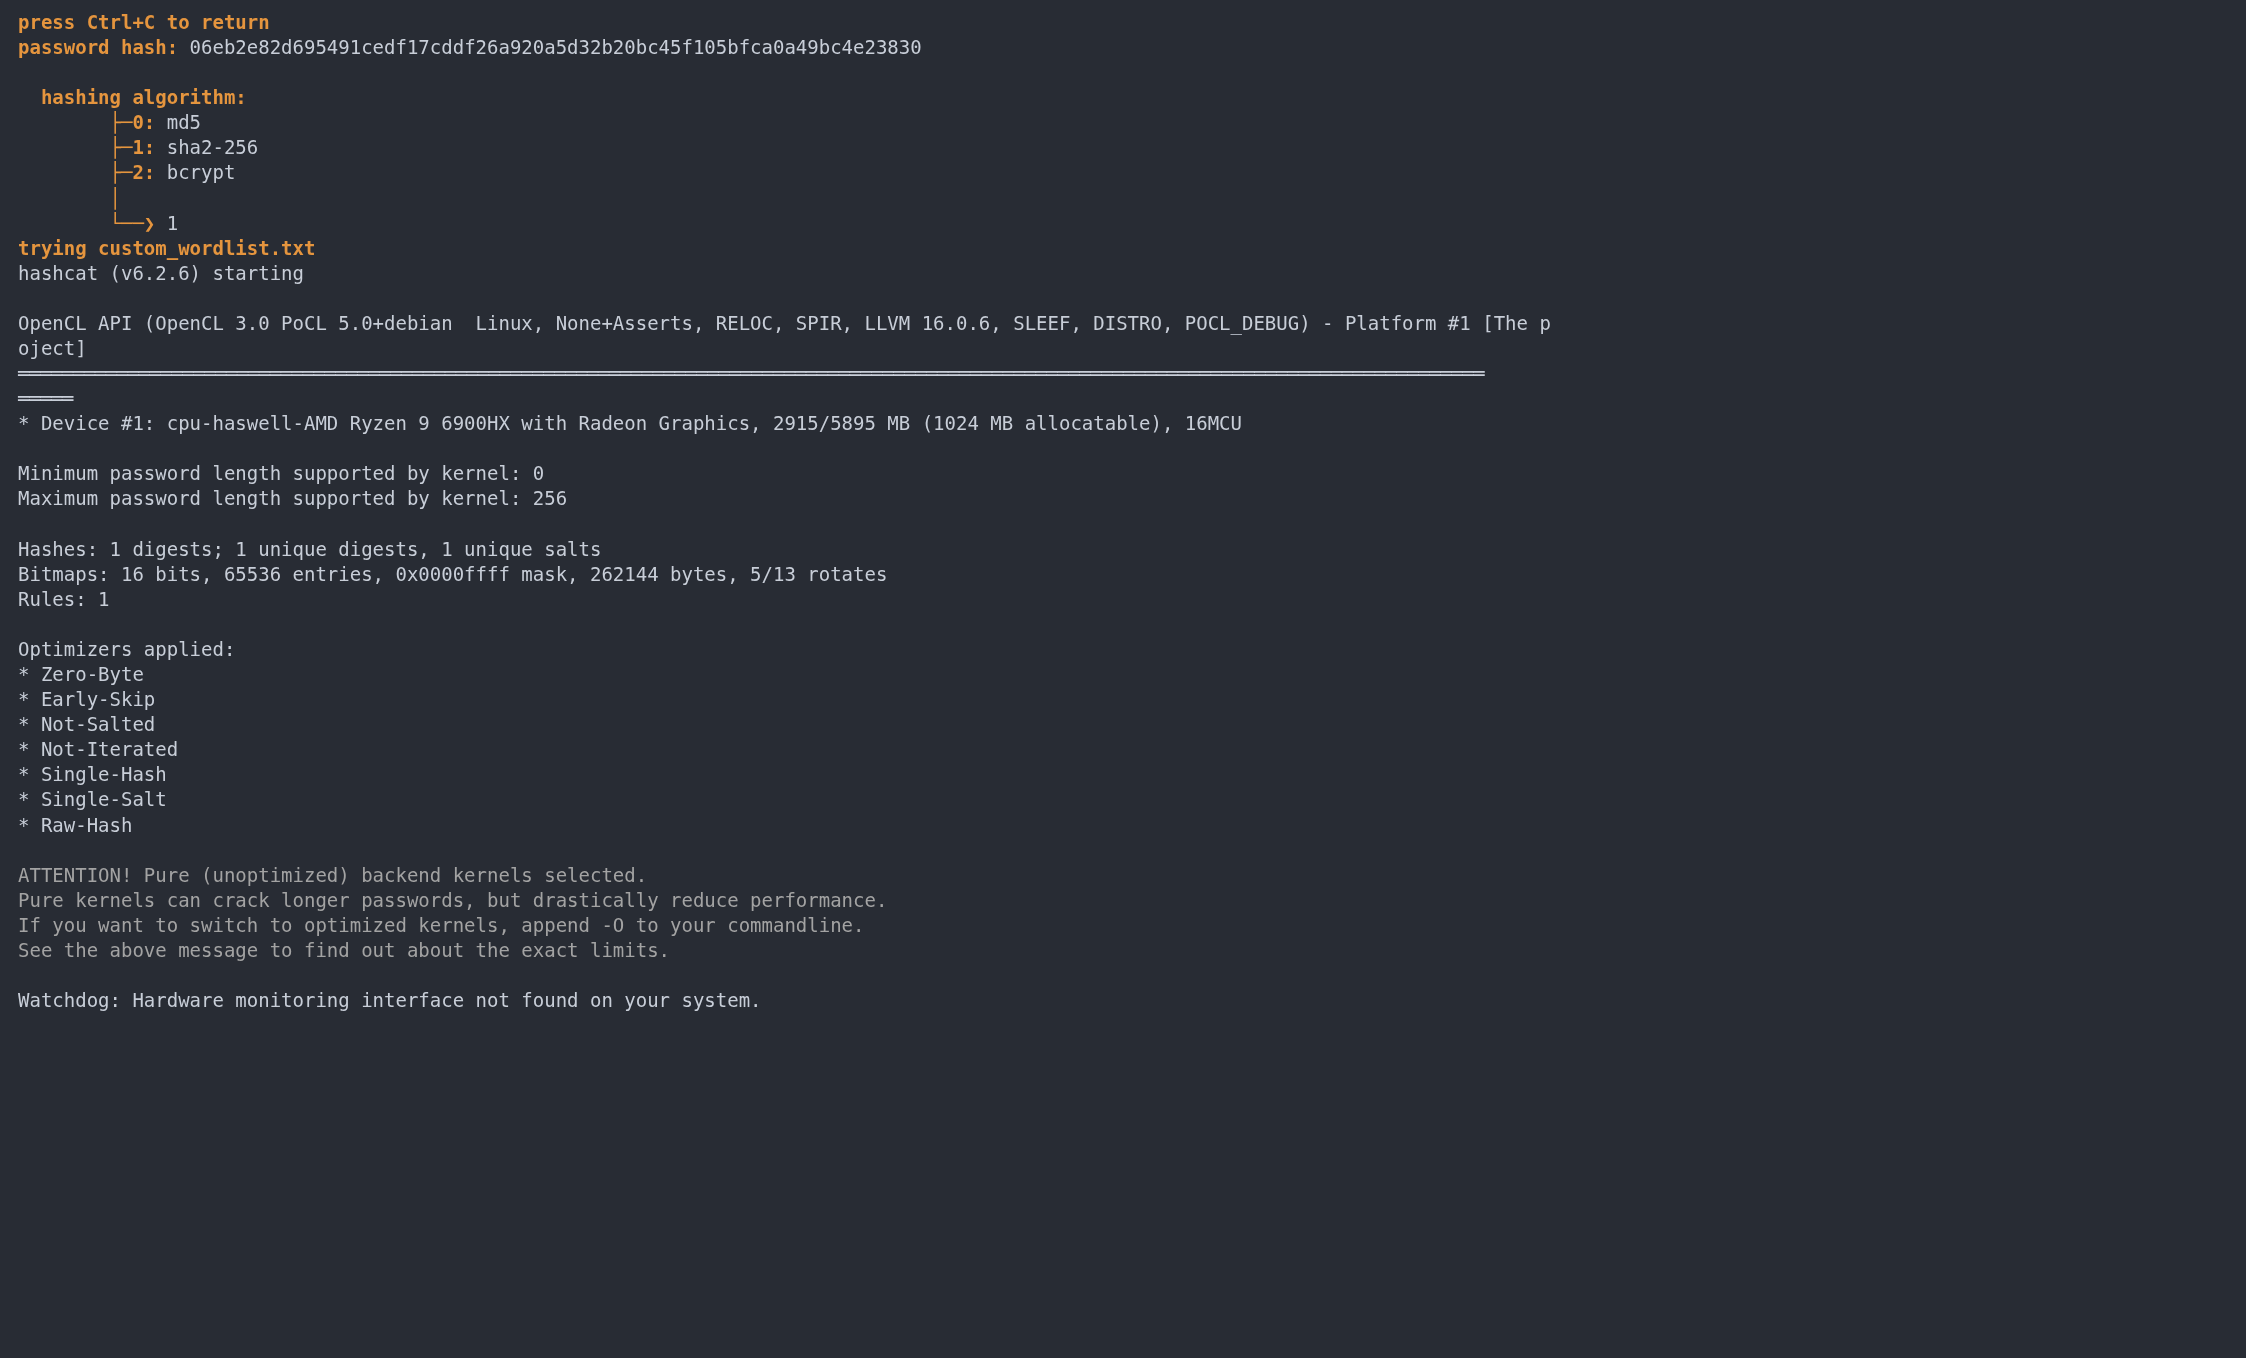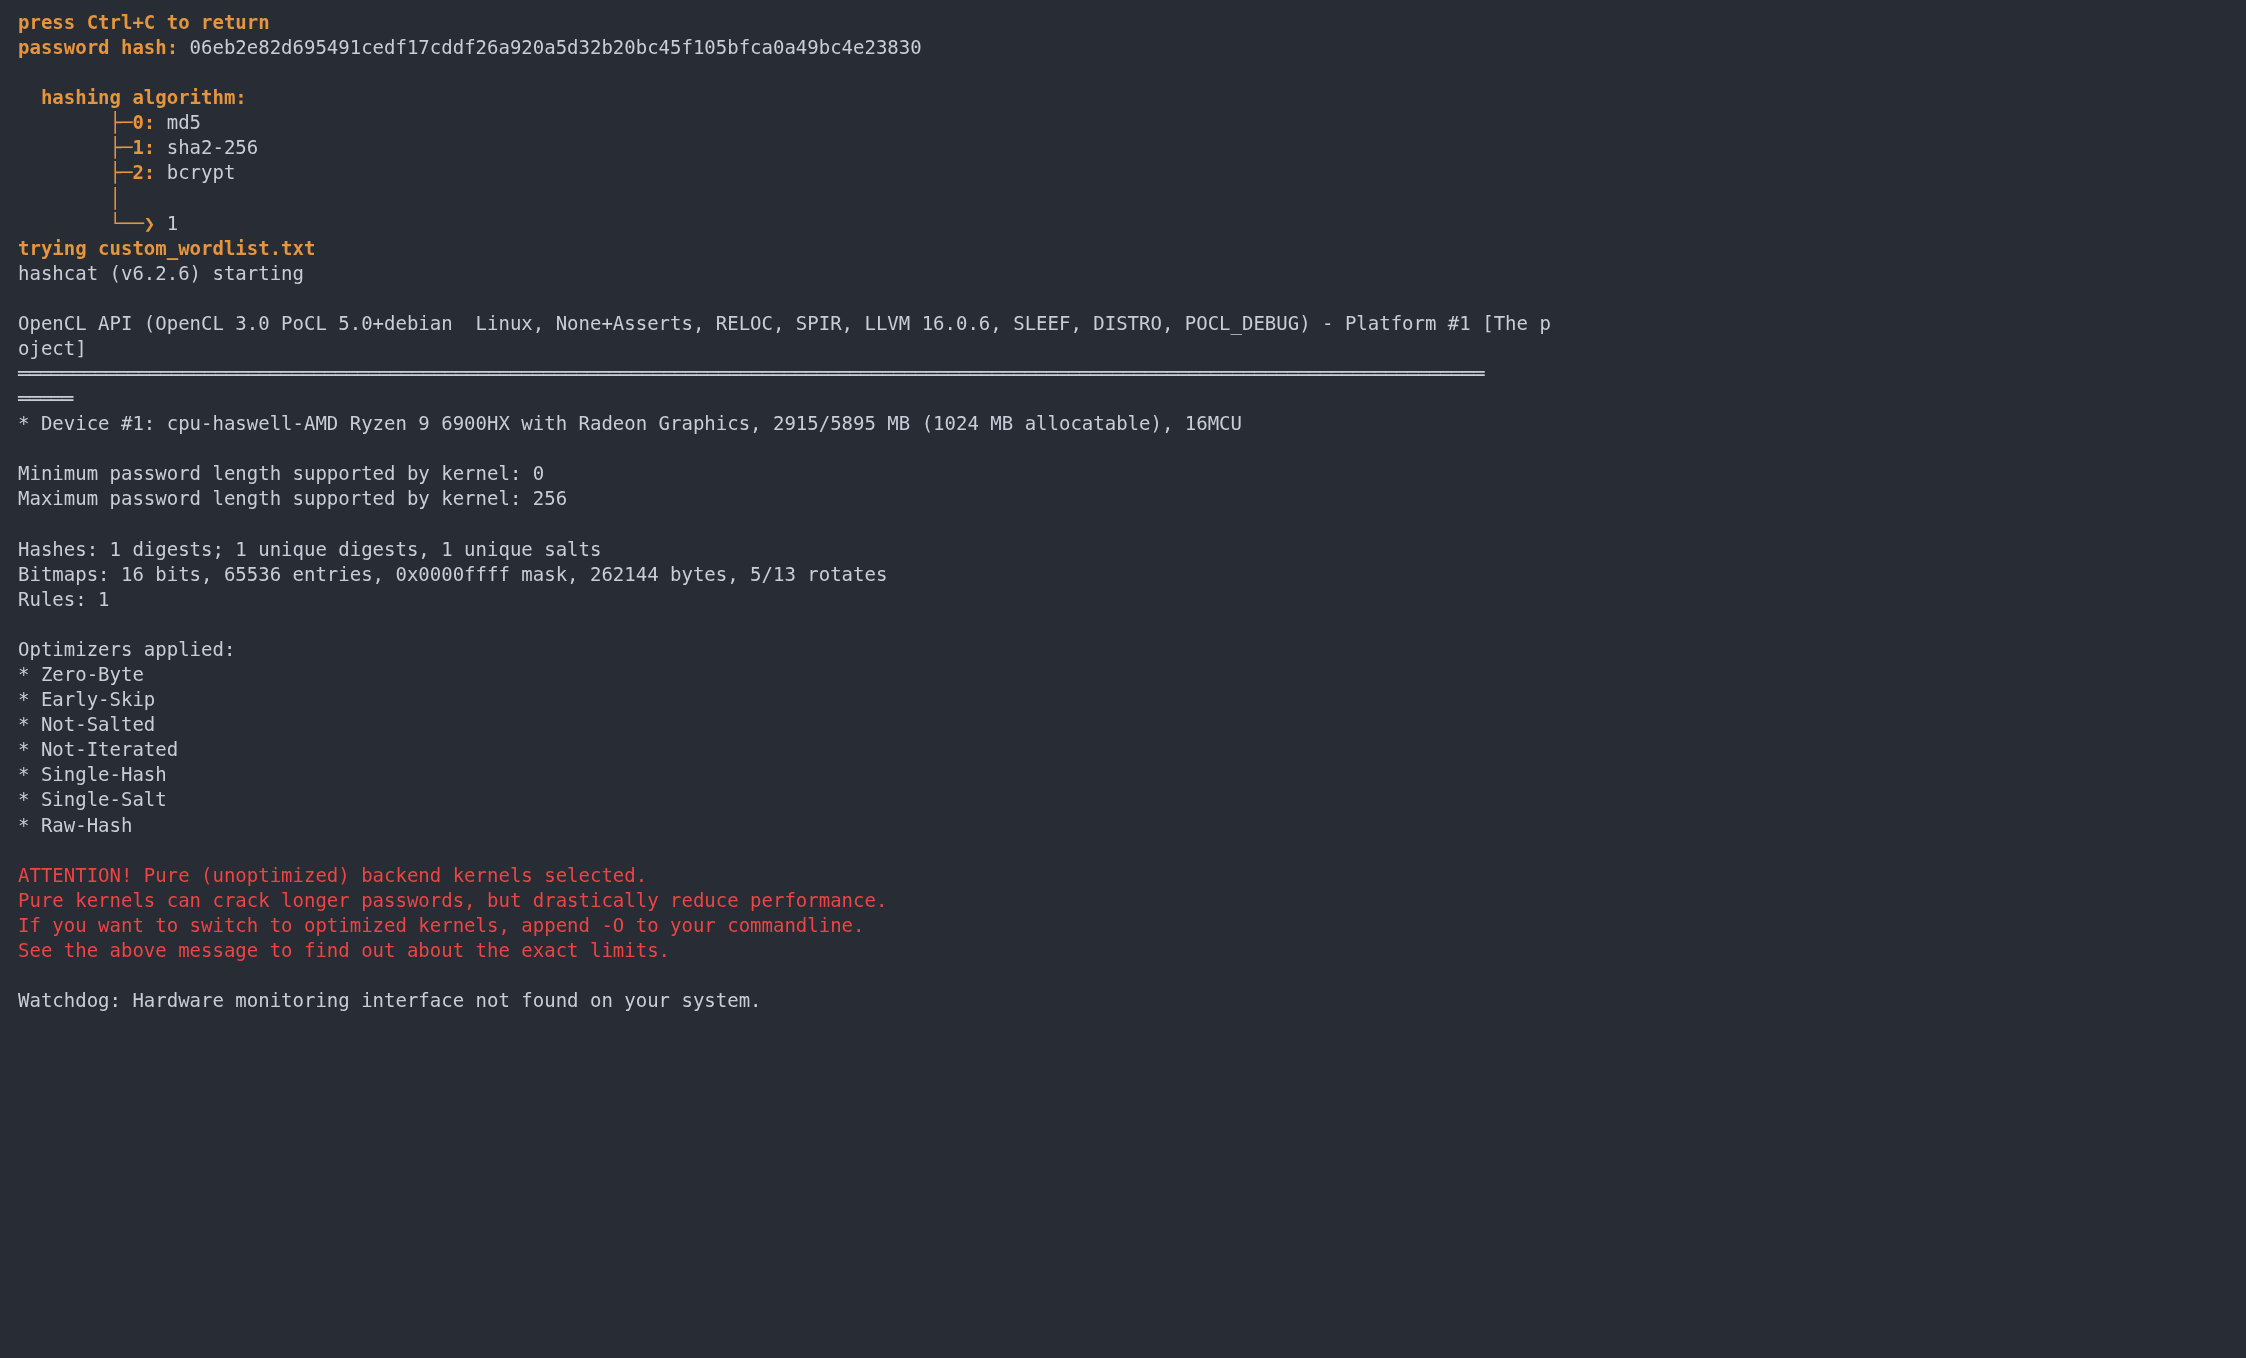--- a/index.html
+++ b/index.html
@@ -14,20 +14,20 @@
   }
   .terminal {
     padding: 10px 24px 0 18px;
     white-space: pre;
     overflow: hidden;
     height: 100vh;
     box-sizing: border-box;
   }
   .bold   { font-weight: bold; }
   .orange { color: #e5953e; }   
-  .warn   { color: #ef4444; }   
+  .warn   { color: #a3a3a3; }   
   .rule   { letter-spacing: -0.5px; }
   .line   { display: block; min-height: 1.32em; }
 </style>
 </head>
 <body>
 
 <div class="terminal"><span class="line"><span class="orange bold">press Ctrl+C to return</span></span><span class="line"><span class="orange bold">password hash:</span><span> 06eb2e82d695491cedf17cddf26a920a5d32b20bc45f105bfca0a49bc4e23830</span></span><span class="line"></span><span class="line"><span class="orange bold">  hashing algorithm:</span></span><span class="line"><span class="orange bold">        ├─</span><span class="orange bold">0:</span><span> md5</span></span><span class="line"><span class="orange bold">        ├─</span><span class="orange bold">1:</span><span> sha2-256</span></span><span class="line"><span class="orange bold">        ├─</span><span class="orange bold">2:</span><span> bcrypt</span></span><span class="line"><span class="orange bold">        │</span></span><span class="line"><span class="orange bold">        └──❯ </span><span>1</span></span><span class="line"><span class="orange bold">trying custom_wordlist.txt</span></span><span class="line">hashcat (v6.2.6) starting</span><span class="line"></span><span class="line">OpenCL API (OpenCL 3.0 PoCL 5.0+debian  Linux, None+Asserts, RELOC, SPIR, LLVM 16.0.6, SLEEF, DISTRO, POCL_DEBUG) - Platform #1 [The p</span><span class="line">oject]</span><span class="line rule">══════════════════════════════════════════════════════════════════════════════════════════════════════════════════════════════════════</span><span class="line rule">═════</span><span class="line">* Device #1: cpu-haswell-AMD Ryzen 9 6900HX with Radeon Graphics, 2915/5895 MB (1024 MB allocatable), 16MCU</span><span class="line"></span><span class="line">Minimum password length supported by kernel: 0</span><span class="line">Maximum password length supported by kernel: 256</span><span class="line"></span><span class="line">Hashes: 1 digests; 1 unique digests, 1 unique salts</span><span class="line">Bitmaps: 16 bits, 65536 entries, 0x0000ffff mask, 262144 bytes, 5/13 rotates</span><span class="line">Rules: 1</span><span class="line"></span><span class="line">Optimizers applied:</span><span class="line">* Zero-Byte</span><span class="line">* Early-Skip</span><span class="line">* Not-Salted</span><span class="line">* Not-Iterated</span><span class="line">* Single-Hash</span><span class="line">* Single-Salt</span><span class="line">* Raw-Hash</span><span class="line"></span><span class="line warn">ATTENTION! Pure (unoptimized) backend kernels selected.</span><span class="line warn">Pure kernels can crack longer passwords, but drastically reduce performance.</span><span class="line warn">If you want to switch to optimized kernels, append -O to your commandline.</span><span class="line warn">See the above message to find out about the exact limits.</span><span class="line"></span><span class="line">Watchdog: Hardware monitoring interface not found on your system.</span></div>
 
 </body></html>

